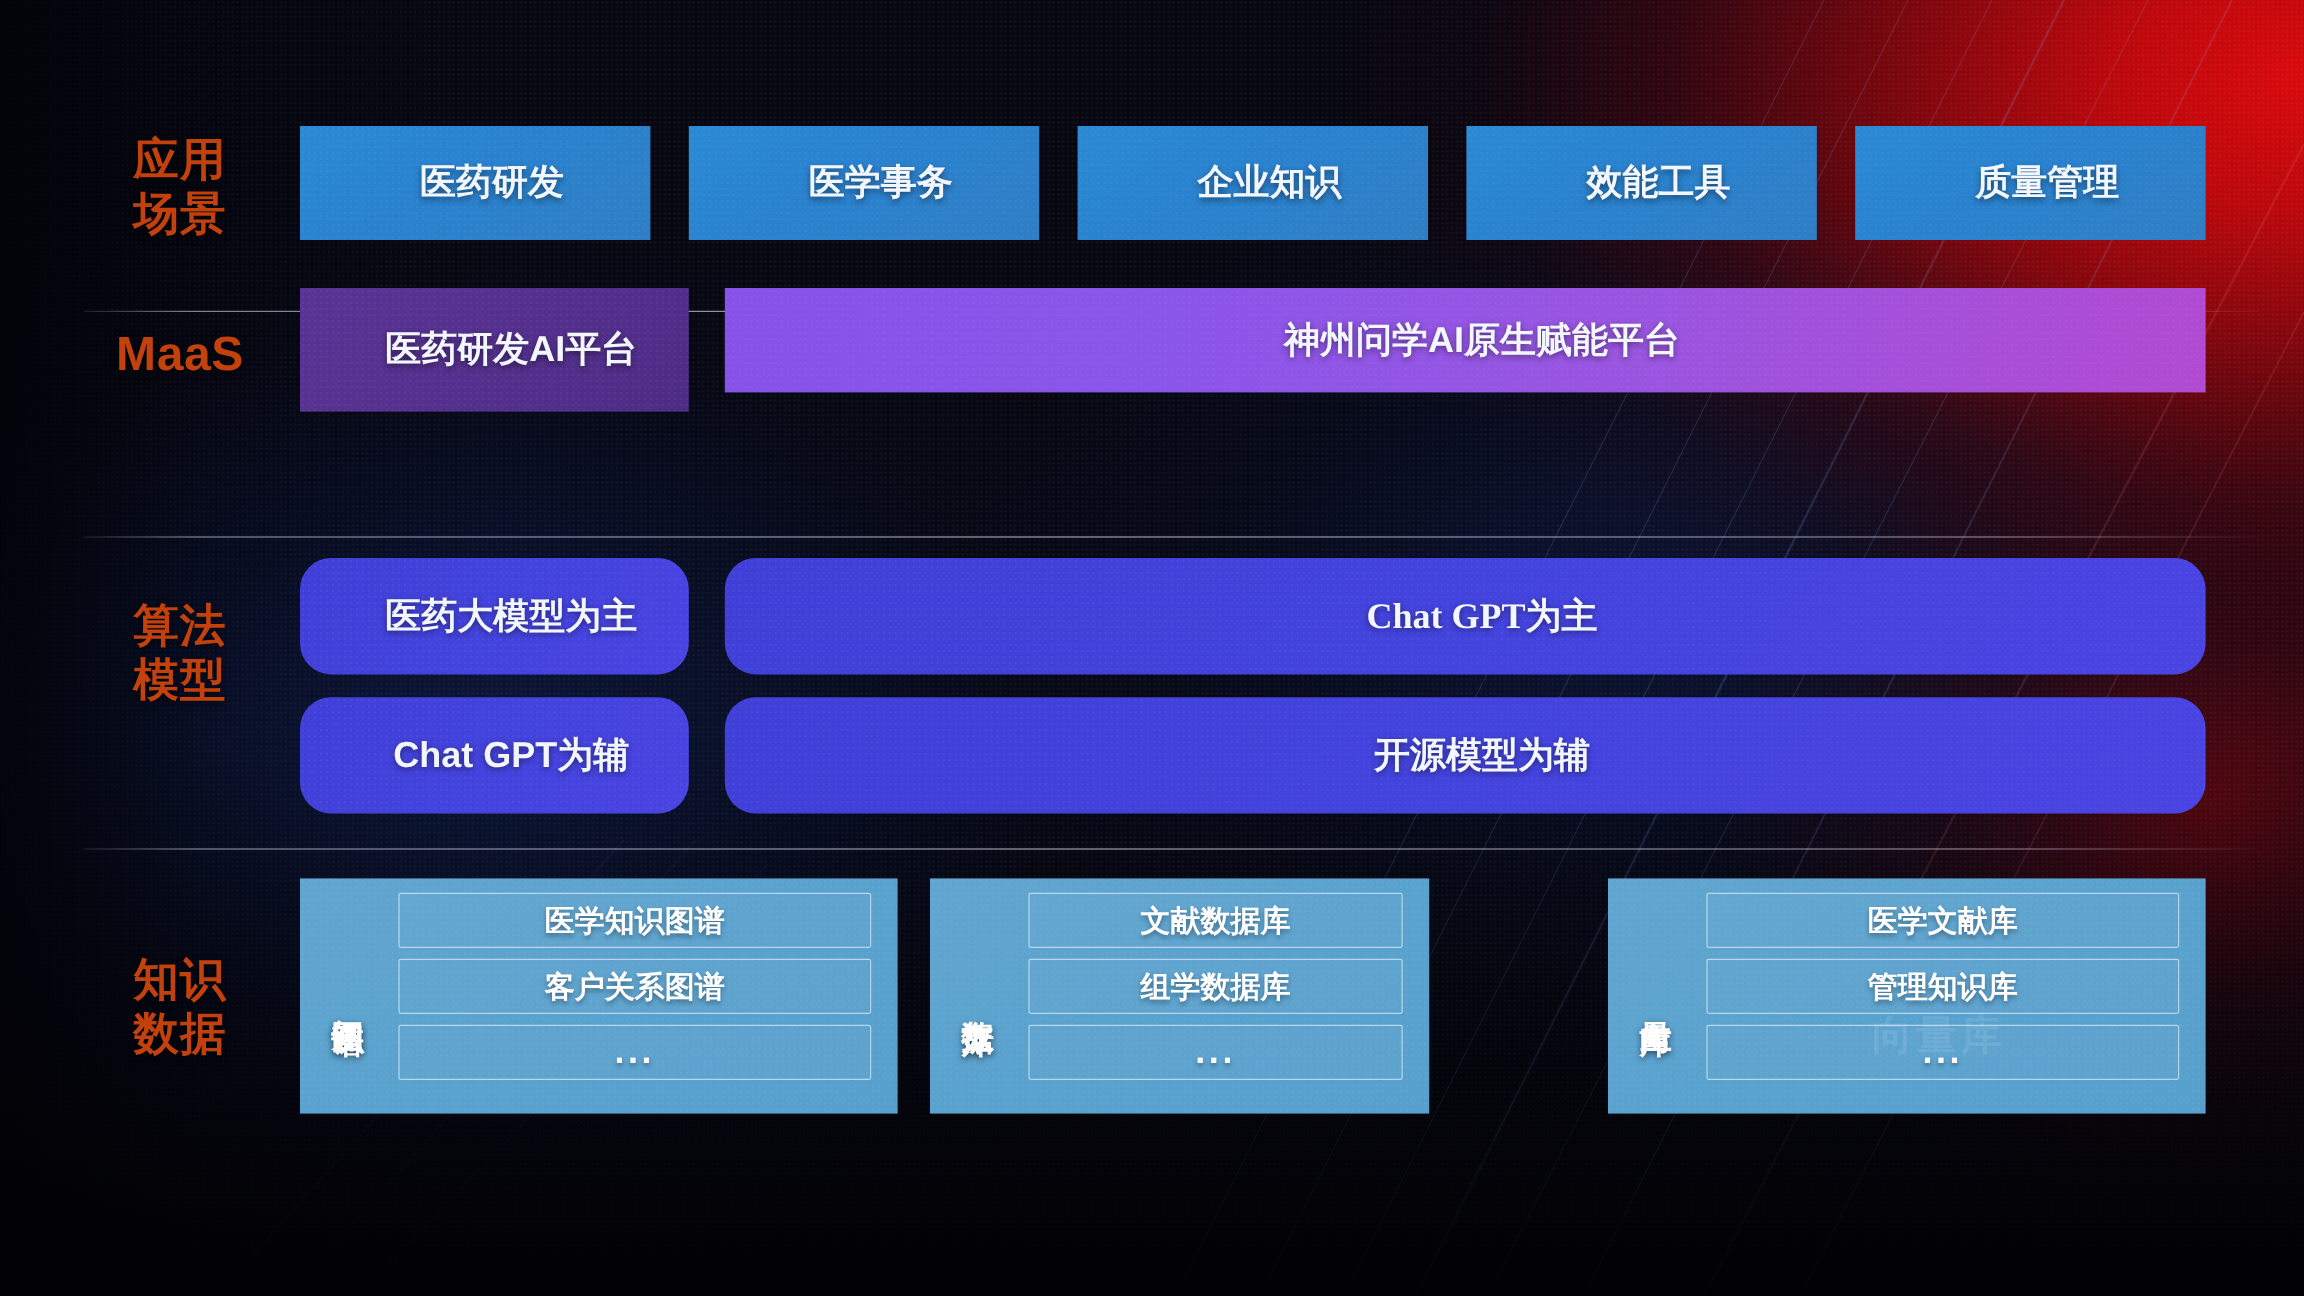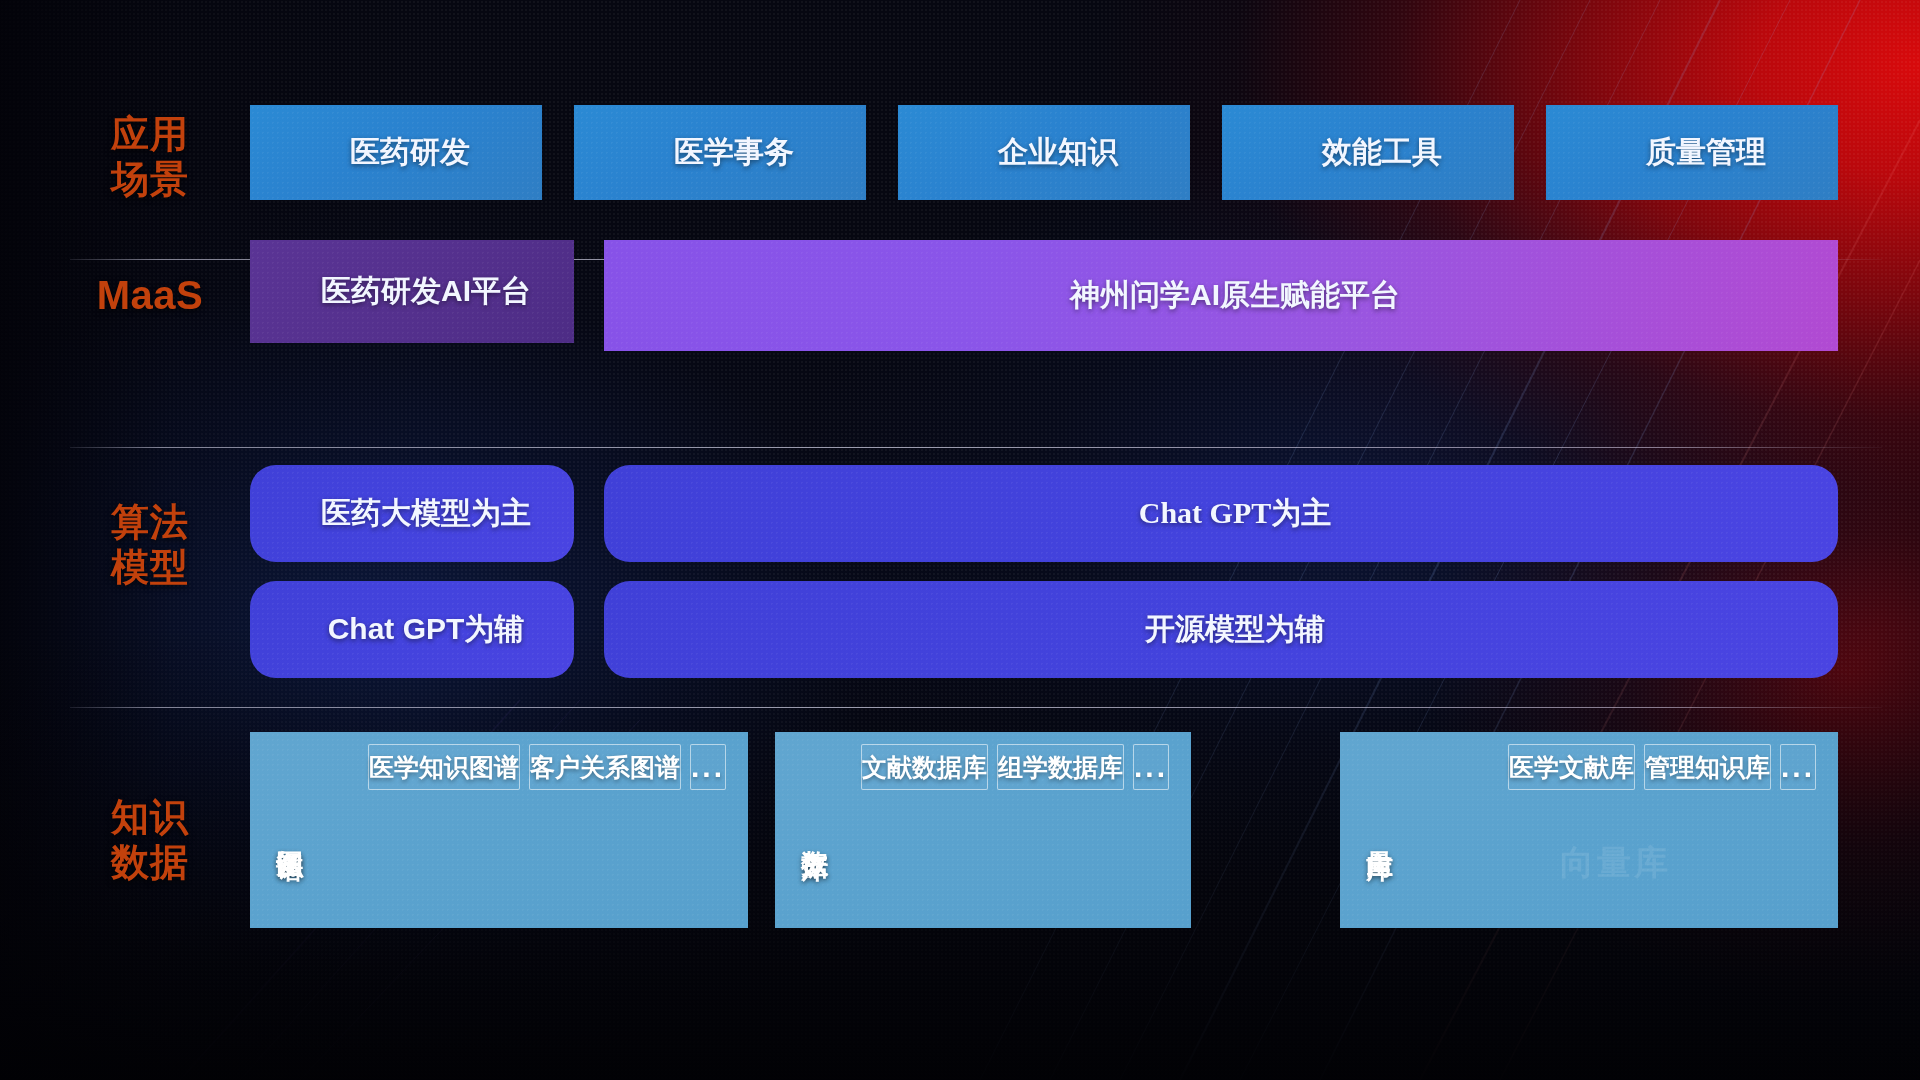--- a/index.html
+++ b/index.html
@@ -131,21 +131,21 @@
     font-size:30px;
   }
 
   
   .maas-dark {
     top:240px; height:103px;
     background:linear-gradient(135deg,#5a3495 0%,#54308d 55%,#4d2c85 100%);
     font-size:30px;
   }
   .maas-wide {
-    top:240px; height:111px;
+    top:240px; height:87px;
     background:linear-gradient(100deg,#8752e8 0%,#8a55e9 30%,#9a55e0 62%,#b14ad2 100%);
     font-size:30px;
   }
 
   
   .algo-box {
     background:linear-gradient(130deg,#4040d8 0%,#4343dd 50%,#4a44e2 100%);
     font-size:30px;
     border-radius:26px;
   }
@@ -178,22 +178,22 @@
     line-height:1.16;
     letter-spacing:1px;
     writing-mode:vertical-rl;
     text-orientation:upright;
     text-shadow:0 2px 5px rgba(0,0,0,0.35);
   }
   .kpanel-items {
     position:relative; z-index:2;
     flex:1;
     display:flex;
-    flex-direction:row;
-    justify-content:flex-end;
+    flex-direction:column;
+    justify-content:flex-start;
     gap:9px;
     padding:12px 22px 12px 4px;
   }
   .kitem {
     height:46px;
     border:1px solid rgba(255,255,255,0.55);
     border-radius:2px;
     display:flex;
     align-items:center;
     justify-content:center;

